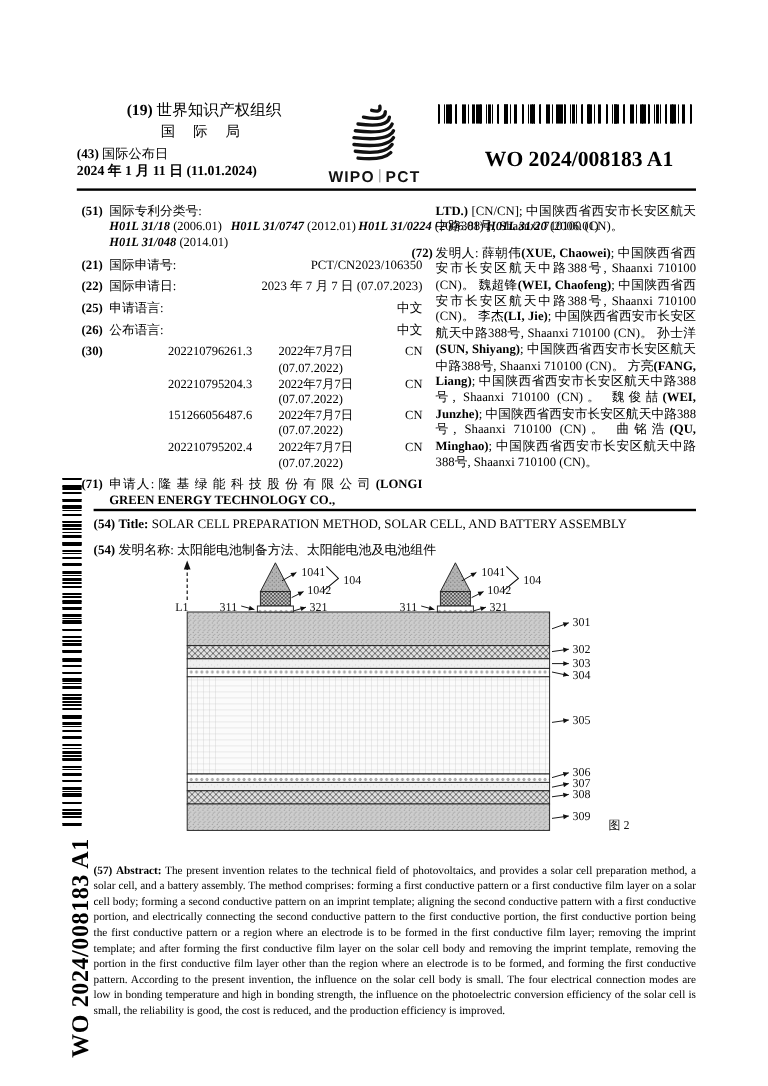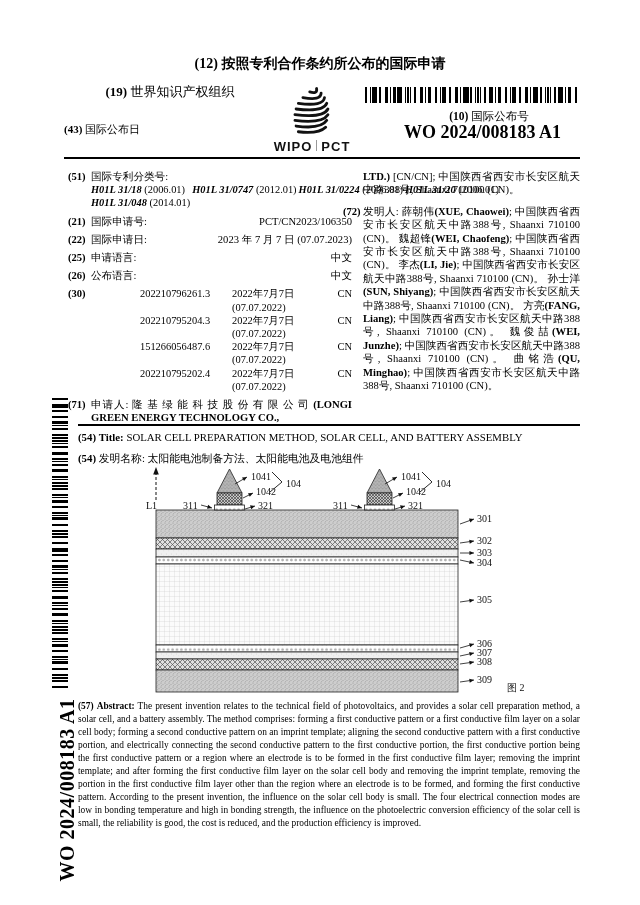--- a/index.html
+++ b/index.html
@@ -47,65 +47,65 @@
   .title-en{top:431px;left:78px;width:502px;font-size:10.8px;}
   .title-cn{top:452px;left:78px;width:502px;font-size:10.8px;}
 
   
   .figure{top:462px;left:100px;}
   svg text{font-family:"Liberation Serif","DejaVu Serif",serif;font-size:10px;fill:#111;}
   .lyr{stroke:#222;stroke-width:0.8;}
   .brace{fill:none;stroke:#111;stroke-width:0.9;}
 
   
-  .abstract{top:700px;left:78px;width:502px;font-size:9.4px;line-height:13px;text-align:justify;}
+  .abstract{top:720px;left:78px;width:502px;font-size:9.4px;line-height:13px;text-align:justify;}
 
   
   .barcode-side{top:398px;left:52px;width:16px;height:292px;background-color:#fff;background-image:
      repeating-linear-gradient(180deg,#000 0 2px,transparent 2px 6px),
      repeating-linear-gradient(180deg,#000 0 1px,transparent 1px 9px),
      repeating-linear-gradient(180deg,transparent 0 7px,#000 7px 9px,transparent 9px 16px);}
   .side-pubno{top:779px;left:-33px;width:200px;height:22px;text-align:center;
      font-weight:bold;font-size:20px;letter-spacing:0.5px;transform:rotate(-90deg);}
 
   .footer-note{top:865px;left:380px;width:200px;text-align:right;font-size:10.5px;color:#222;}
 </style>
 </head>
 <body>
 
 <div class="page">
 
-  <div class="abs line12">(12) 按照专利合作条约所公布的国际申请</div>
 
   <div class="abs org">
     <div><span class="b">(19)</span> <span>世界知识产权组织</span></div>
+    <div class="bureau">国 际 局</div>
   </div>
 
   <div class="abs pubdate">
     <div><span class="b">(43)</span> <span>国际公布日</span></div>
+    <div class="date">2024 年 1 月 11 日 (11.01.2024)</div>
   </div>
 
   <div class="abs logo">
     <svg width="58" height="50" viewBox="0 0 48 44">
       <g fill="none" stroke="#111" stroke-width="2.5" stroke-linecap="round">
         <path d="M12,42 Q30,44 36,38"></path>
         <path d="M10,37 Q32,40 37,32"></path>
         <path d="M9,32 Q33,35 38,27"></path>
         <path d="M9,27 Q34,30 38,22"></path>
         <path d="M10,22 Q34,25 37,17"></path>
         <path d="M12,17 Q34,20 35,12"></path>
         <path d="M16,12 Q32,15 32,8"></path>
         <path d="M22,7 Q29,9 28,4"></path>
       </g>
     </svg>
     <div class="logotext"><span>WIPO</span><span class="logosep"></span><span>PCT</span></div>
   </div>
 
   <div class="abs barcode-top"></div>
-  <div class="abs pubno-label"><span class="b">(10)</span> <span>国际公布号</span></div>
   <div class="abs pubno">WO 2024/008183 A1</div>
   <div class="abs header-rule"></div>
 
   <div class="abs col-left">
     <div class="entry">
       <span class="tag">(51)</span>
       <div>国际专利分类号:</div>
       <div class="ipc-grid">
           <span class="ipc-item"><b><i>H01L 31/18</i></b> (2006.01)</span>
           <span class="ipc-item"><b><i>H01L 31/0747</i></b> (2012.01)</span>

